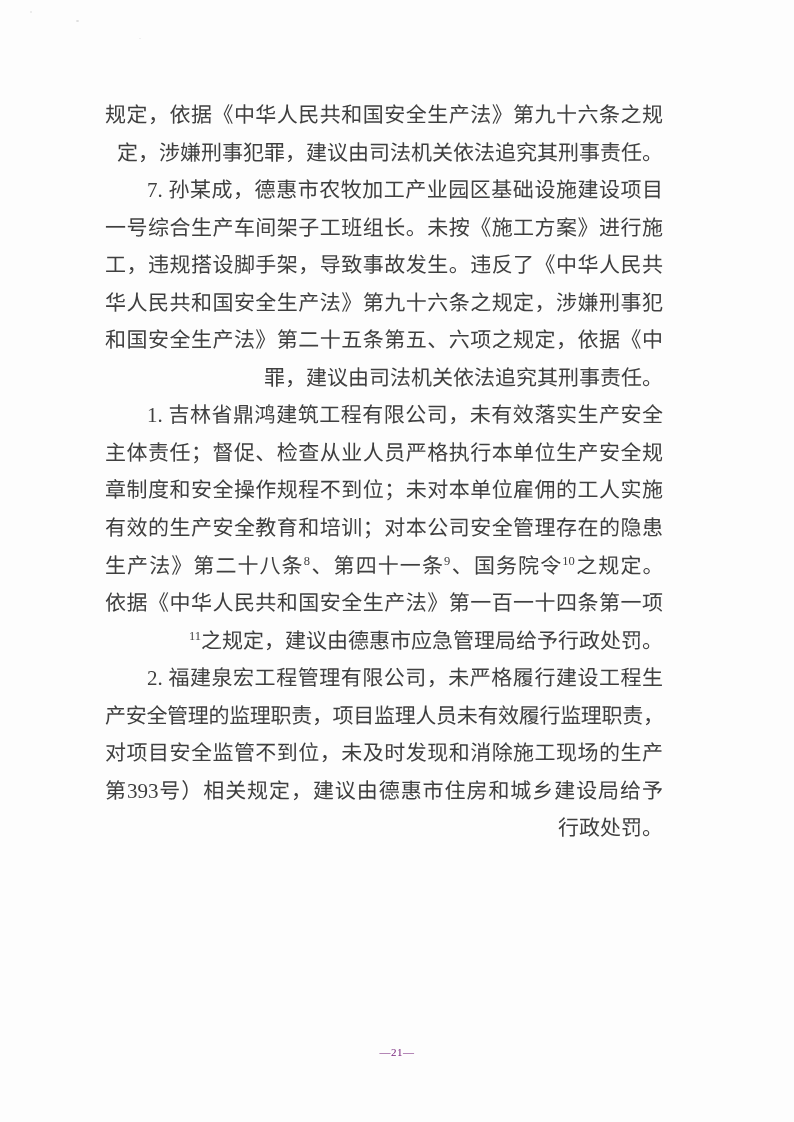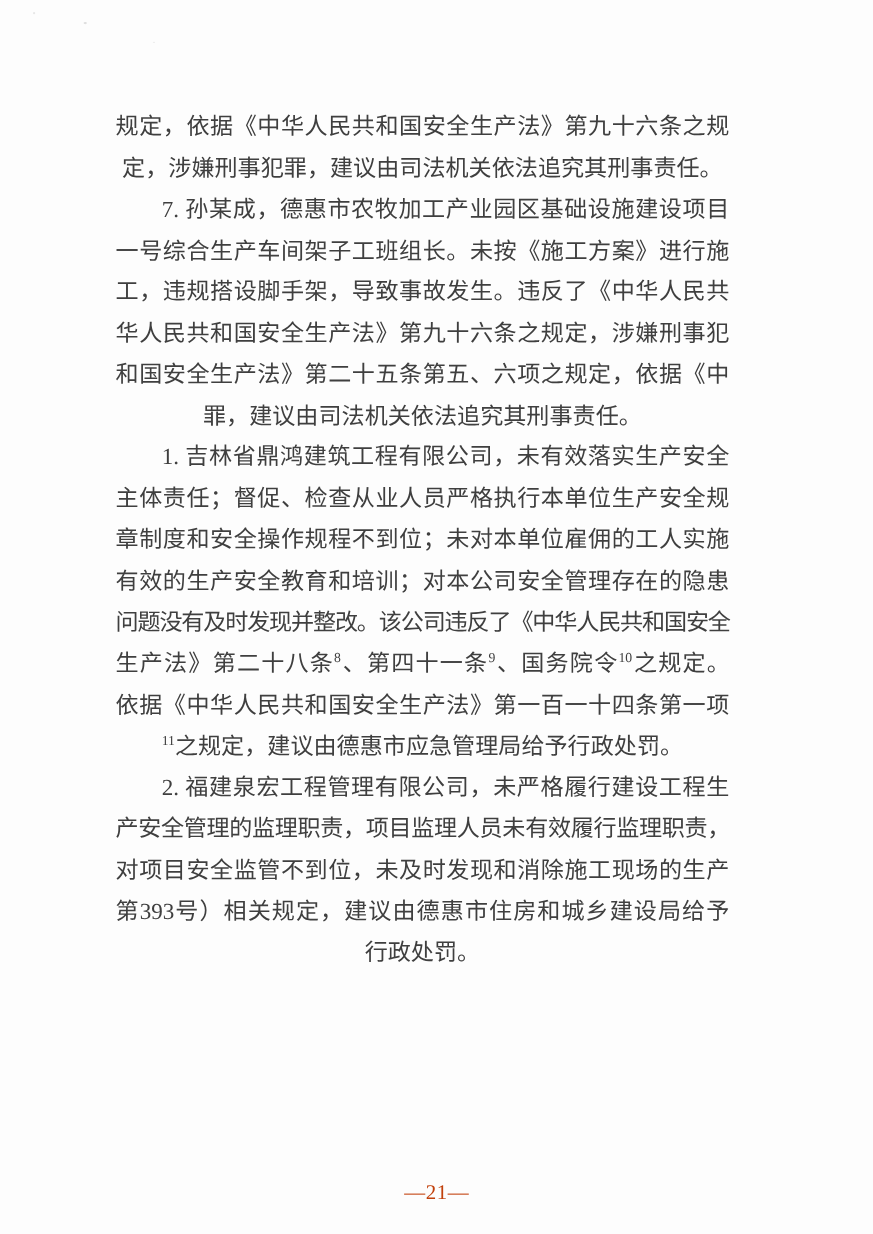--- a/index.html
+++ b/index.html
@@ -30,44 +30,44 @@
     left: 105px;
     top: 97px;
     width: 558px;
     font-size: 21px;
     line-height: 37.55px;
     color: #3f3f3f;
     text-rendering: optimizeLegibility;
   }
   .line {
     height: 37.55px;
-    text-align: center;
+    text-align: right;
   }
   .line.stretch {
     text-align: justify;
     text-align-last: justify;
   }
   .line.indent {
     text-indent: 42px;
   }
   .fn {
     font-size: 12.5px;
     position: relative;
     top: -8px;
     letter-spacing: 0;
   }
   .page-number {
     position: absolute;
     left: 0;
-    top: 1074px;
+    top: 1041px;
     width: 100%;
     text-align: center;
-    font-size: 19px;
+    font-size: 11px;
     letter-spacing: 0.5px;
-    color: #c2410c;
+    color: #701a75;
     line-height: 22px;
   }
 </style>
 </head>
 <body>
 
 <div class="page">
   <span class="speck s1"></span>
   <span class="speck s2"></span>
   <span class="speck s3"></span>
@@ -78,21 +78,20 @@
       <div class="line stretch indent"><span>7. 孙某成，德惠市农牧加工产业园区基础设施建设项目</span></div>
       <div class="line stretch"><span>一号综合生产车间架子工班组长。未按《施工方案》进行施</span></div>
       <div class="line stretch"><span>工，违规搭设脚手架，导致事故发生。违反了《中华人民共</span></div>
       <div class="line stretch"><span>华人民共和国安全生产法》第九十六条之规定，涉嫌刑事犯</span></div>
       <div class="line stretch"><span>和国安全生产法》第二十五条第五、六项之规定，依据《中</span></div>
       <div class="line"><span>罪，建议由司法机关依法追究其刑事责任。</span></div>
       <div class="line stretch indent"><span>1. 吉林省鼎鸿建筑工程有限公司，未有效落实生产安全</span></div>
       <div class="line stretch"><span>主体责任；督促、检查从业人员严格执行本单位生产安全规</span></div>
       <div class="line stretch"><span>章制度和安全操作规程不到位；未对本单位雇佣的工人实施</span></div>
       <div class="line stretch"><span>有效的生产安全教育和培训；对本公司安全管理存在的隐患</span></div>
-      <div class="line stretch" style="letter-spacing: -1.5px;"><span>问题没有及时发现并整改。该公司违反了《中华人民共和国安全</span></div>
       <div class="line stretch" style="letter-spacing: -0.5px;"><span>生产法》第二十八条</span><span class="fn">8</span><span>、第四十一条</span><span class="fn">9</span><span>、国务院令</span><span class="fn">10</span><span>之规定。</span></div>
       <div class="line stretch"><span>依据《中华人民共和国安全生产法》第一百一十四条第一项</span></div>
       <div class="line"><span class="fn">11</span><span>之规定，建议由德惠市应急管理局给予行政处罚。</span></div>
       <div class="line stretch indent"><span>2. 福建泉宏工程管理有限公司，未严格履行建设工程生</span></div>
       <div class="line stretch" style="letter-spacing: -0.9px;"><span>产安全管理的监理职责，项目监理人员未有效履行监理职责，</span></div>
       <div class="line stretch"><span>对项目安全监管不到位，未及时发现和消除施工现场的生产</span></div>
       <div class="line stretch"><span>第393号）相关规定，建议由德惠市住房和城乡建设局给予</span></div>
       <div class="line"><span>行政处罚。</span></div>
     </main>
 

